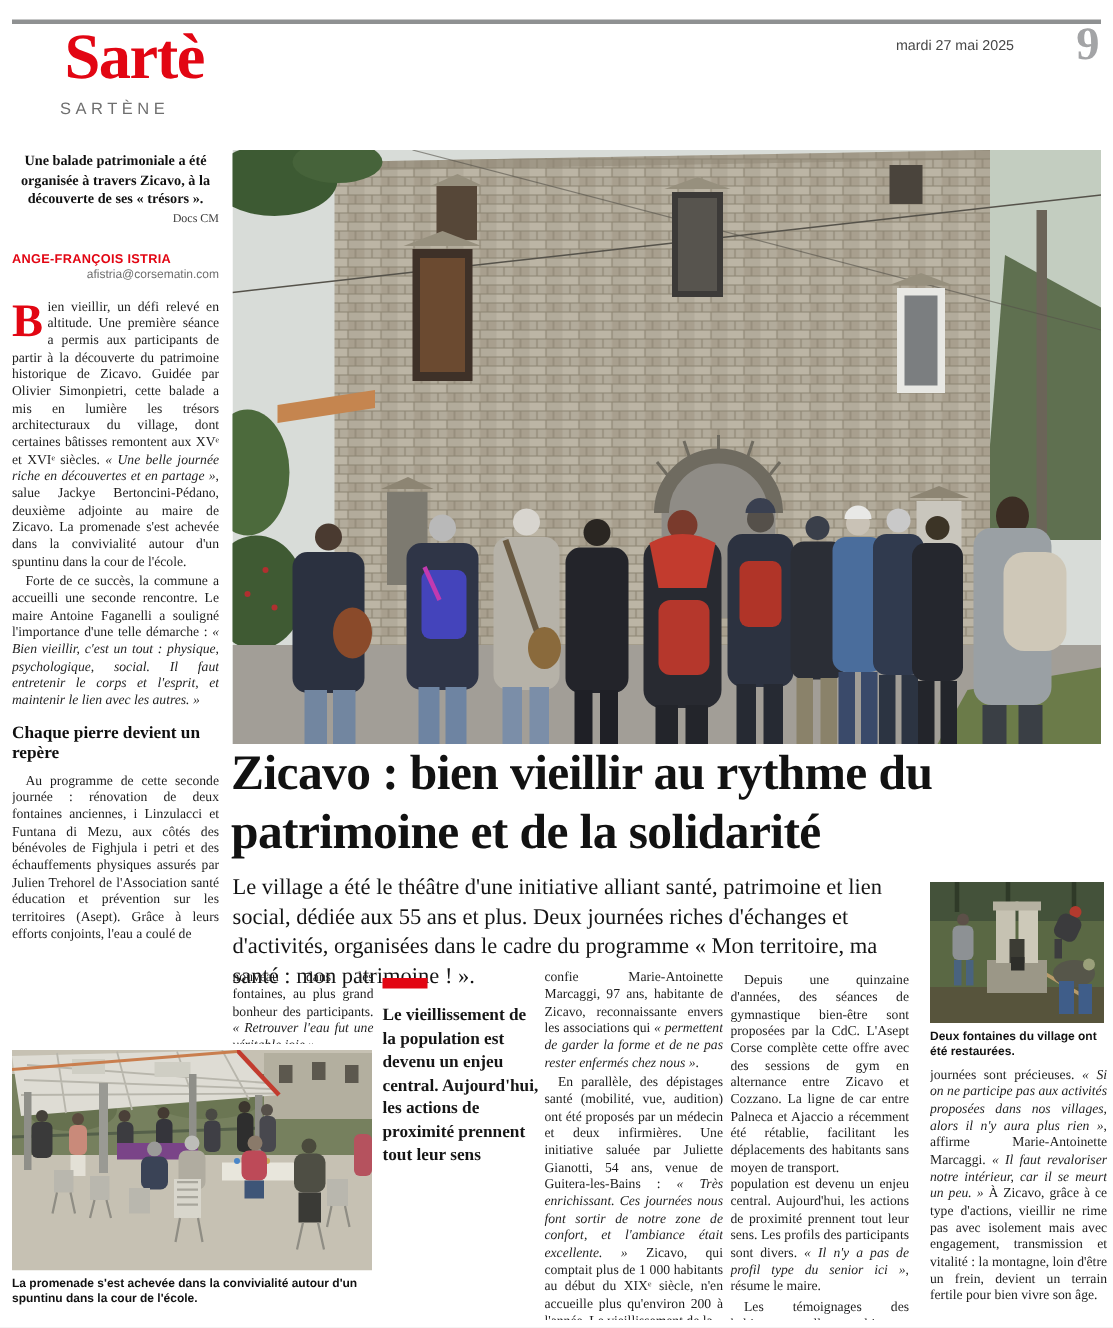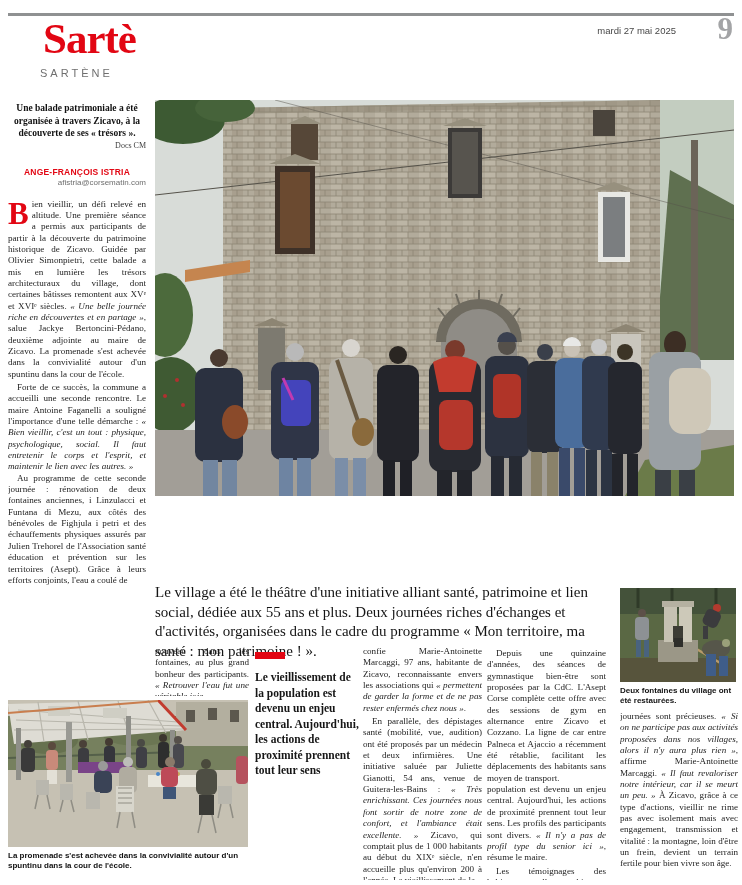--- a/index.html
+++ b/index.html
@@ -12,21 +12,21 @@
   .toprule{left:8px;top:13px;width:726px;height:3px;background:#8f9192;}
   .mast-title{left:8px;top:16px;font-size:43px;line-height:46px;font-weight:bold;color:var(--red);letter-spacing:-1px;margin-left:35px;}
   .mast-sub{left:40px;top:67px;font-family:"Liberation Sans",sans-serif;font-size:11px;letter-spacing:3px;color:#6f6f6f;}
   .mast-date{right:66px;top:25px;font-family:"Liberation Sans",sans-serif;font-size:9.5px;color:#474747;}
   .mast-page{right:9px;top:13px;font-size:31px;line-height:32px;font-weight:bold;color:#a3a4a6;}
 
   
   .rail{left:8px;top:102px;width:138px;height:592px;overflow:hidden;}
   .lead{font-weight:bold;font-size:9.5px;line-height:12.5px;text-align:center;color:#111;}
   .credit{text-align:right;font-size:8px;color:#3c3c3c;margin-top:1px;}
-  .author{margin-top:17px;text-align:center;font-family:"Liberation Sans",sans-serif;font-weight:bold;font-size:8.5px;color:var(--red);letter-spacing:.2px;}
+  .author{margin-top:17px;text-align:left;font-family:"Liberation Sans",sans-serif;font-weight:bold;font-size:8.5px;color:var(--red);letter-spacing:.2px;}
   .email{text-align:right;font-family:"Liberation Sans",sans-serif;font-size:8px;color:#6e6e6e;margin-top:1px;}
   .bt{font-size:9.1px;line-height:11.35px;text-align:justify;color:#1d1d1d;}
   .railbody{margin-top:12px;}
   .drop{float:left;font-size:31px;line-height:25px;font-weight:bold;color:var(--red);padding:2px 3px 0 0;}
   .ind{text-indent:9px;}
   .mt{margin-top:2px;}
   .crosshead{font-weight:bold;font-size:11.5px;line-height:13px;margin:10px 0 6px 0;color:#101010;}
 
   
   .photo-main{left:155px;top:100px;width:579px;height:396px;}
@@ -60,20 +60,21 @@
 
   <div class="abs rail">
     <div class="lead">Une balade patrimoniale a été organisée à travers Zicavo, à la découverte de ses « trésors ».</div>
     <div class="credit">Docs CM</div>
     <div class="author">ANGE-FRANÇOIS ISTRIA</div>
     <div class="email">afistria@corsematin.com</div>
     <div class="railbody bt">
       <span class="drop">B</span><span><span>ien vieillir, un défi relevé en altitude. Une première séance a permis aux participants de partir à la découverte du patrimoine historique de Zicavo. Guidée par Olivier Simonpietri, cette balade a mis en lumière les trésors architecturaux du village, dont certaines bâtisses remontent aux XVᵉ et XVIᵉ siècles. </span><span class="it">« Une belle journée riche en découvertes et en partage »</span><span>, salue Jackye Bertoncini-Pédano, deuxième adjointe au maire de Zicavo. La promenade s'est achevée dans la convivialité autour d'un spuntinu dans la cour de l'école.</span></span>
     </div>
     <div class="bt ind mt"><span>Forte de ce succès, la commune a accueilli une seconde rencontre. Le maire Antoine Faganelli a souligné l'importance d'une telle démarche : </span><span class="it">« Bien vieillir, c'est un tout : physique, psychologique, social. Il faut entretenir le corps et l'esprit, et maintenir le lien avec les autres. »</span></div>
+    <div class="crosshead">Chaque pierre devient un repère</div>
     <div class="bt ind">Au programme de cette seconde journée : rénovation de deux fontaines anciennes, i Linzulacci et Funtana di Mezu, aux côtés des bénévoles de Fighjula i petri et des échauffements physiques assurés par Julien Trehorel de l'Association santé éducation et prévention sur les territoires (Asept). Grâce à leurs efforts conjoints, l'eau a coulé de</div>
   </div>
 
   <div class="abs photo-main">
     <svg width="579" height="396" viewBox="0 0 579 396">
       <defs>
         <pattern id="st" width="22" height="12" patternUnits="userSpaceOnUse">
           <rect width="22" height="12" fill="#b2ab9b"></rect>
           <rect x="0" y="0" width="11" height="6" fill="#bcb5a5"></rect>
           <rect x="11" y="6" width="11" height="6" fill="#a89f8e"></rect>
@@ -199,20 +200,21 @@
             <ellipse cx="520" cy="244" rx="11" ry="13" fill="#3c2e24"></ellipse>
             <rect x="494" y="252" width="52" height="118" rx="12" fill="#9aa0a4"></rect>
             <rect x="514" y="268" width="42" height="66" rx="14" fill="#cfc8b8"></rect>
             <rect x="500" y="370" width="16" height="26" fill="#3a3f45"></rect>
             <rect x="524" y="370" width="16" height="26" fill="#3a3f45"></rect>
           </g>
       </g>
     </svg>
   </div>
 
+  <div class="abs headline">Zicavo : bien vieillir au rythme du patrimoine et de la solidarité</div>
   <div class="abs standfirst">Le village a été le théâtre d'une initiative alliant santé, patrimoine et lien social, dédiée aux 55 ans et plus. Deux journées riches d'échanges et d'activités, organisées dans le cadre du programme « Mon territoire, ma santé : mon patrimoine ! ».</div>
 
   <div class="abs photo-right">
     <svg width="116" height="94" viewBox="0 0 116 94">
       <rect width="116" height="94" fill="#5a6844"></rect>
       <rect x="0" y="0" width="116" height="26" fill="#44523a"></rect>
       <path d="M18,0 v20 M52,0 v14 M96,0 v18" stroke="#2f3a28" stroke-width="3"></path>
       <rect x="0" y="70" width="116" height="24" fill="#57543c"></rect>
       <line x1="68" y1="56" x2="102" y2="76" stroke="#b79a6a" stroke-width="2.5"></line>
       <g>

